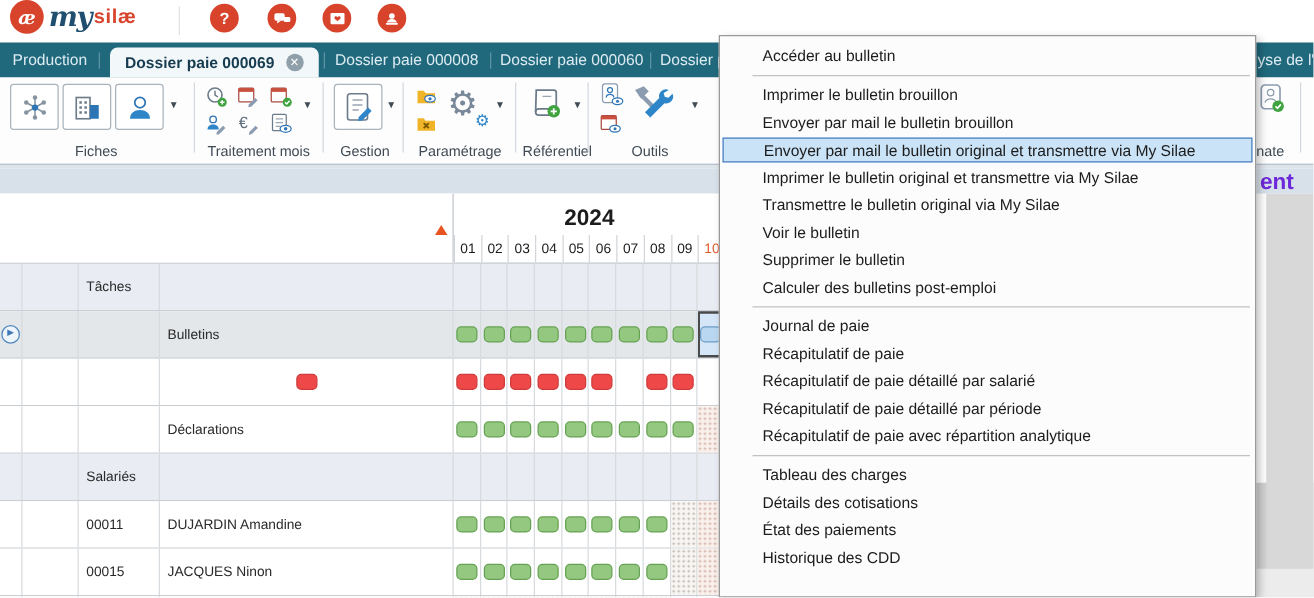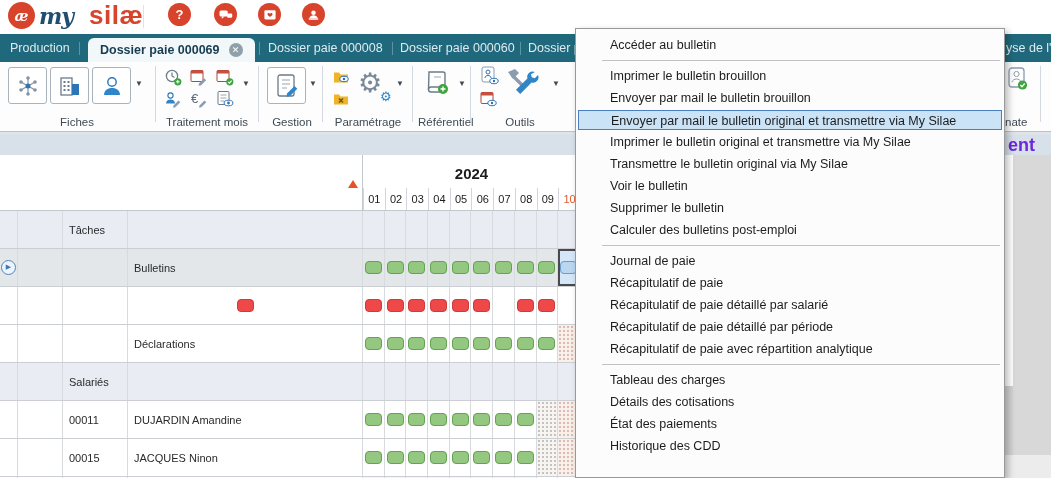--- a/index.html
+++ b/index.html
@@ -5,21 +5,21 @@
   html,body{margin:0;padding:0;background:#fff;}
   .screen{position:relative;width:1051px;height:478px;background:#fff;overflow:hidden;
           font-family:"Liberation Sans",sans-serif;-webkit-font-smoothing:antialiased;}
 
   
   .top{position:absolute;left:0;top:0;width:100%;height:34px;background:#fff;}
   .logo{position:absolute;left:8px;top:0px;display:flex;align-items:center;}
   .logo-badge{width:27px;height:27px;border-radius:50%;background:#d8432c;color:#fff;
               font:italic 700 15px "DejaVu Serif",serif;display:flex;align-items:center;justify-content:center;}
   .logo-my{font:italic 700 22px "DejaVu Serif",serif;color:#1f4e6e;margin-left:4px;letter-spacing:-1px;}
-  .logo-silae{font-size:26px;font-weight:600;color:#d8432c;margin-left:16px;letter-spacing:.5px;}
+  .logo-silae{font-size:16px;font-weight:600;color:#d8432c;margin-left:2px;letter-spacing:.5px;}
   .top-sep{position:absolute;left:143px;top:5px;width:1px;height:23px;background:#e2e2e2;}
   .cicon{position:absolute;top:3px;width:23px;height:23px;border-radius:50%;background:#d8432c;color:#fff;
          display:flex;align-items:center;justify-content:center;font-size:13px;font-weight:700;}
 
   
   .tabbar{position:absolute;left:0;top:34px;width:100%;height:28px;background:#20697c;}
   .tab{position:absolute;top:0;height:28px;line-height:28px;color:#dcebf1;font-size:12.5px;white-space:nowrap;}
   .tabsep{position:absolute;top:8px;width:1px;height:13px;background:#5d94a4;}
   .tab.active{top:4px;height:24px;line-height:24px;background:#f2f7fa;border-radius:6px 6px 0 0;
               color:#173c50;font-weight:700;padding:0 12px;display:flex;align-items:center;gap:9px;}
@@ -45,21 +45,21 @@
   .below{position:absolute;left:0;top:386px;width:100%;height:92px;background:#d2d2d2;}
   .right-gap{position:absolute;left:1005px;top:155px;width:8px;height:231px;background:#fff;}
   .right-panel{position:absolute;left:1013px;top:155px;width:38px;height:300px;background:#d8d8d8;}
   .right-panel-low{position:absolute;left:1005px;top:455px;width:46px;height:23px;background:#ececec;}
 
   
   .grid{position:absolute;left:0;top:155px;width:580px;background:#fff;font-size:11px;color:#222;border-right:1px solid #c2c8ce;box-sizing:content-box;}
   .hdr{position:relative;height:55px;border-bottom:1px solid #c2c8ce;background:#fff;}
   .hdr-left{position:absolute;left:0;top:0;width:363px;height:55px;background:#fff;border-right:1px solid #c2c8ce;box-sizing:border-box;}
   .tri{position:absolute;right:4px;top:25px;width:0;height:0;border-left:5px solid transparent;border-right:5px solid transparent;border-bottom:8px solid #e8541f;}
-  .hdr-year{position:absolute;left:363px;top:0;width:217px;height:33px;text-align:center;line-height:38px;font-weight:700;font-size:15px;color:#1c1c1c;}
+  .hdr-year{position:absolute;left:363px;top:0;width:217px;height:33px;text-align:center;line-height:38px;font-weight:700;font-size:18px;color:#1c1c1c;}
   .mrow{position:absolute;left:363px;top:33px;width:217px;height:22px;display:grid;grid-template-columns:repeat(10,21.7px);}
   .mcell{border-left:1px solid #d2d6da;text-align:center;line-height:22px;font-size:11px;color:#1c1c1c;box-sizing:border-box;}
   .mcell.accent{color:#e05a2c;}
   .grow{display:grid;grid-template-columns:18px 45px 65px 235px repeat(10,21.7px);height:38px;
         border-bottom:1px solid #cbcfd3;background:#fff;box-sizing:border-box;}
   .grow.section{background:#e9edf3;}
   .grow.current{background:#e3e7ea;}
   .c{border-right:1px solid #d8dbde;display:flex;align-items:center;overflow:hidden;box-sizing:border-box;}
   .c.mk{justify-content:center;}
   .c.c3,.c.c4{padding-left:6px;color:#2a2a2a;}

